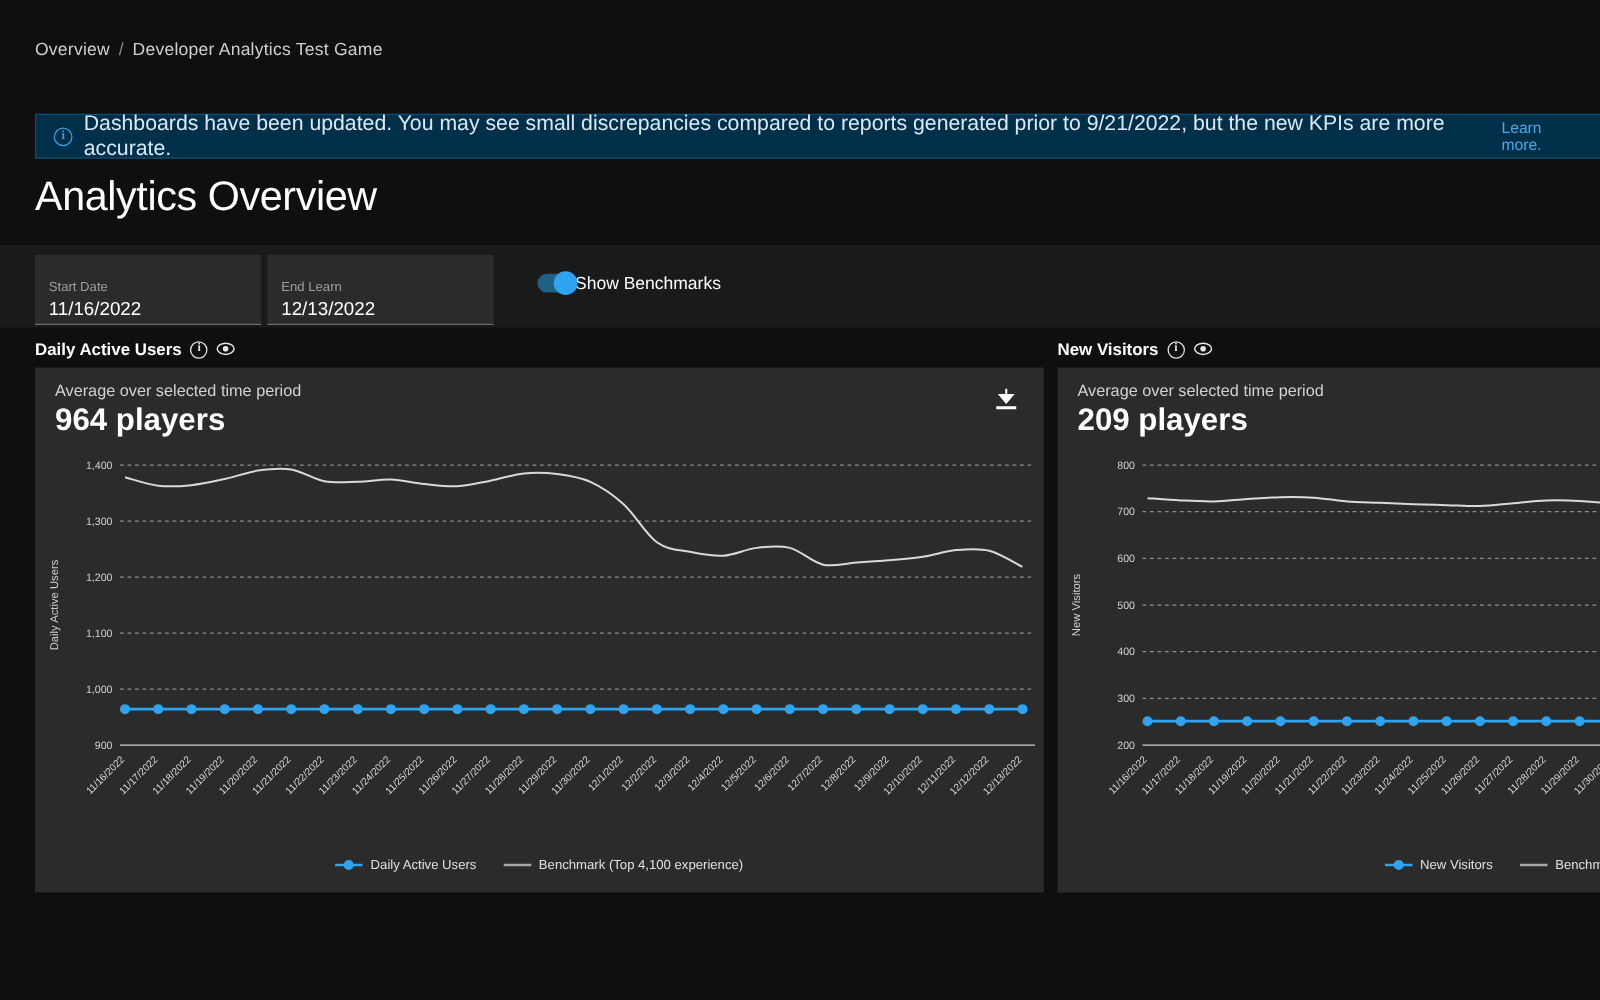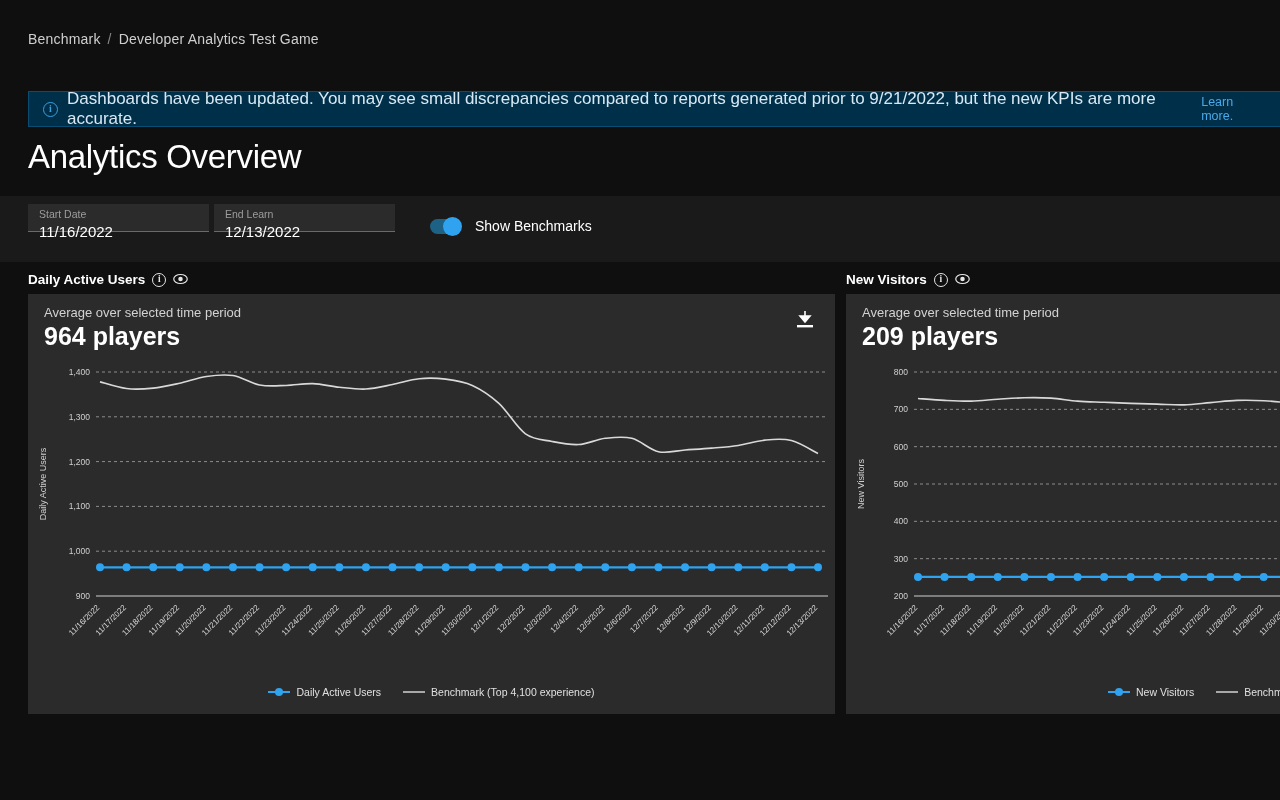--- a/index.html
+++ b/index.html
@@ -49,39 +49,39 @@
   }
 
   
   .filterbar {
     position: absolute; left: 0; top: 196px;
     width: 1280px; height: 66px;
     background: #1a1a1a;
     display: flex; align-items: flex-start; padding-left: 28px; padding-top: 8px;
   }
   .field {
-    width: 181px; height: 28px;
+    width: 181px; height: 56px;
     background: #2b2b2b;
     border-bottom: 1px solid #6a6a6a;
-    padding: 3px 11px 0 11px;
+    padding: 19px 11px 0 11px;
     margin-right: 5px;
     position: relative;
   }
   .field .flabel { font-size: 10.5px; color: #9d9d9d; line-height: 14px; }
   .field .fvalue { font-size: 15px; color: #ffffff; line-height: 22px; }
   .field.select { width: 201px; }
   .field .caret {
     position: absolute; right: 11px; top: 24px;
     width: 0; height: 0;
     border-left: 4.5px solid transparent;
     border-right: 4.5px solid transparent;
     border-top: 5px solid #c9c9c9;
   }
   .toggle-wrap {
-    display: flex; align-items: flex-end; gap: 15px;
+    display: flex; align-items: flex-end; gap: 0;
     margin-left: 30px; margin-top: 14px;
   }
   .toggle {
     width: 30px; height: 15px; border-radius: 8px;
     background: #1d6184; position: relative;
   }
   .toggle .knob {
     position: absolute; right: -2px; top: -2px;
     width: 19px; height: 19px; border-radius: 50%;
     background: #2fa3ef;
@@ -143,21 +143,21 @@
   }
   .legend .swatch-bench { width: 22px; height: 2px; background: #a8a8a8; }
   .card.right .legend { justify-content: flex-start; padding-left: 262px; }
 </style>
 </head>
 <body>
 
 <div class="page">
 
   <div class="breadcrumb">
-    <span class="crumb">Benchmark</span>
+    <span class="crumb">Overview</span>
     <span class="sep">/</span>
     <span class="crumb">Developer Analytics Test Game</span>
   </div>
 
   <div class="banner">
     <div class="info-ico">i</div>
     <span class="btext">Dashboards have been updated. You may see small discrepancies compared to reports generated prior to 9/21/2022, but the new KPIs are more accurate.</span>
     <span class="blink">Learn more.</span>
   </div>
 

